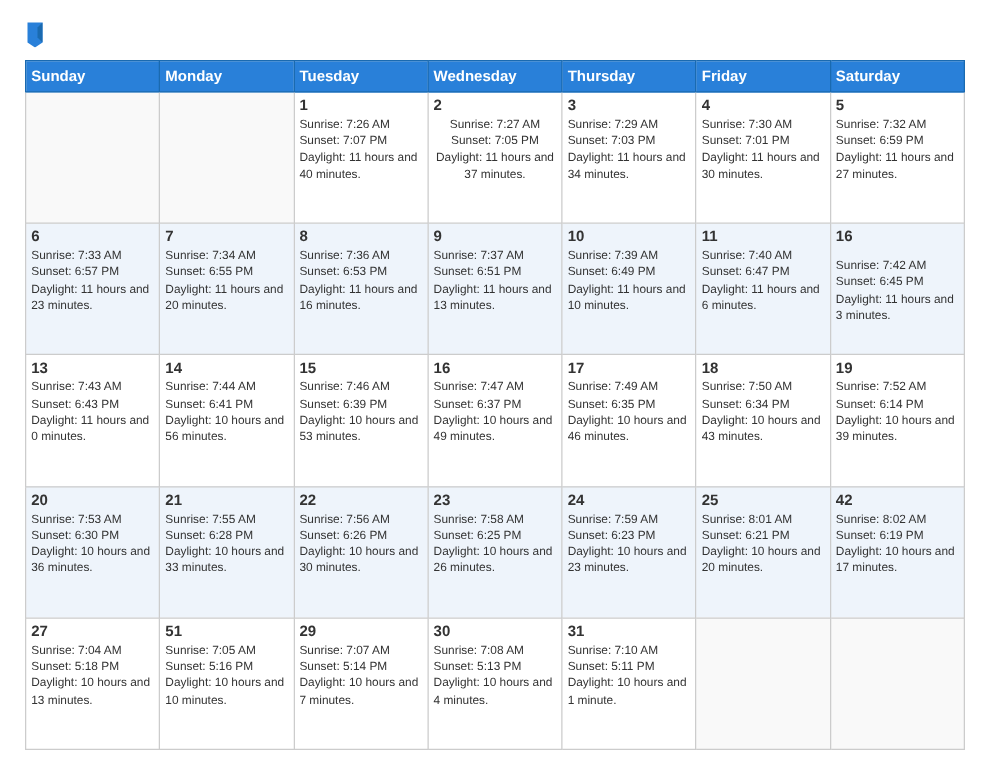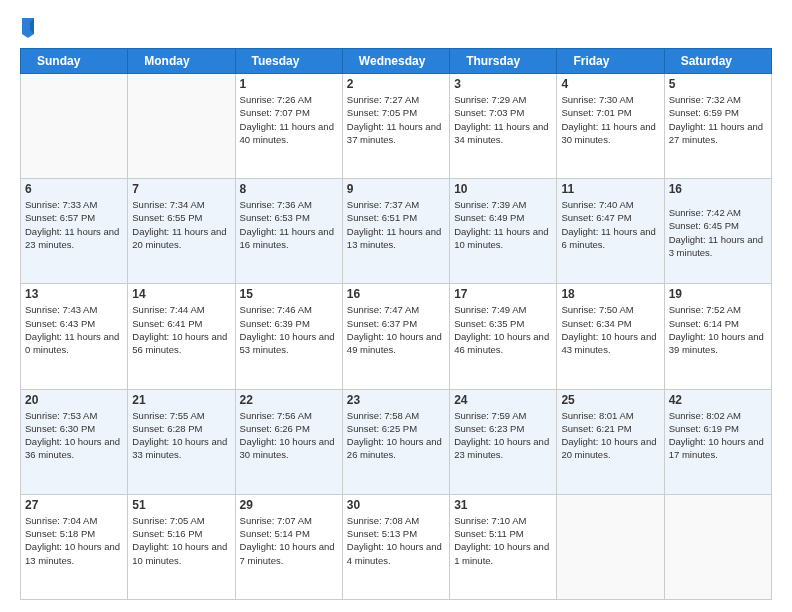--- a/index.html
+++ b/index.html
@@ -66,21 +66,21 @@
       width: 100%;
       border-collapse: collapse;
       flex: 1;
       table-layout: fixed;
     }
     .calendar-table thead tr th {
       background-color: #2980d9;
       color: #fff;
       font-size: 12px;
       font-weight: bold;
-      padding: 5px 16px;
+      padding: 5px 4px;
       text-align: left;
       border: 1px solid #1a6ab0;
     }
     .calendar-table tbody tr td {
       border: 1px solid #ccc;
       vertical-align: top;
       padding: 3px 4px;
       font-size: 10px;
       color: #333;
       height: 88px;
@@ -149,21 +149,21 @@
           <td class="empty"></td>
           <td class="empty"></td>
           <td>
             <span class="day-number">1</span>
             <div class="day-info" style="white-space: pre-line;">Sunrise: 7:26 AM
 Sunset: 7:07 PM
 Daylight: 11 hours and 40 minutes.</div>
           </td>
           <td>
             <span class="day-number">2</span>
-            <div class="day-info" style="white-space: pre-line;">Sunrise: 7:27 AM
+            <div class="day-info" style="white-space: pre-line; text-align: center;">Sunrise: 7:27 AM
 Sunset: 7:05 PM
 Daylight: 11 hours and 37 minutes.</div>
           </td>
           <td>
             <span class="day-number">3</span>
             <div class="day-info" style="white-space: pre-line;">Sunrise: 7:29 AM
 Sunset: 7:03 PM
 Daylight: 11 hours and 34 minutes.</div>
           </td>
           <td>

